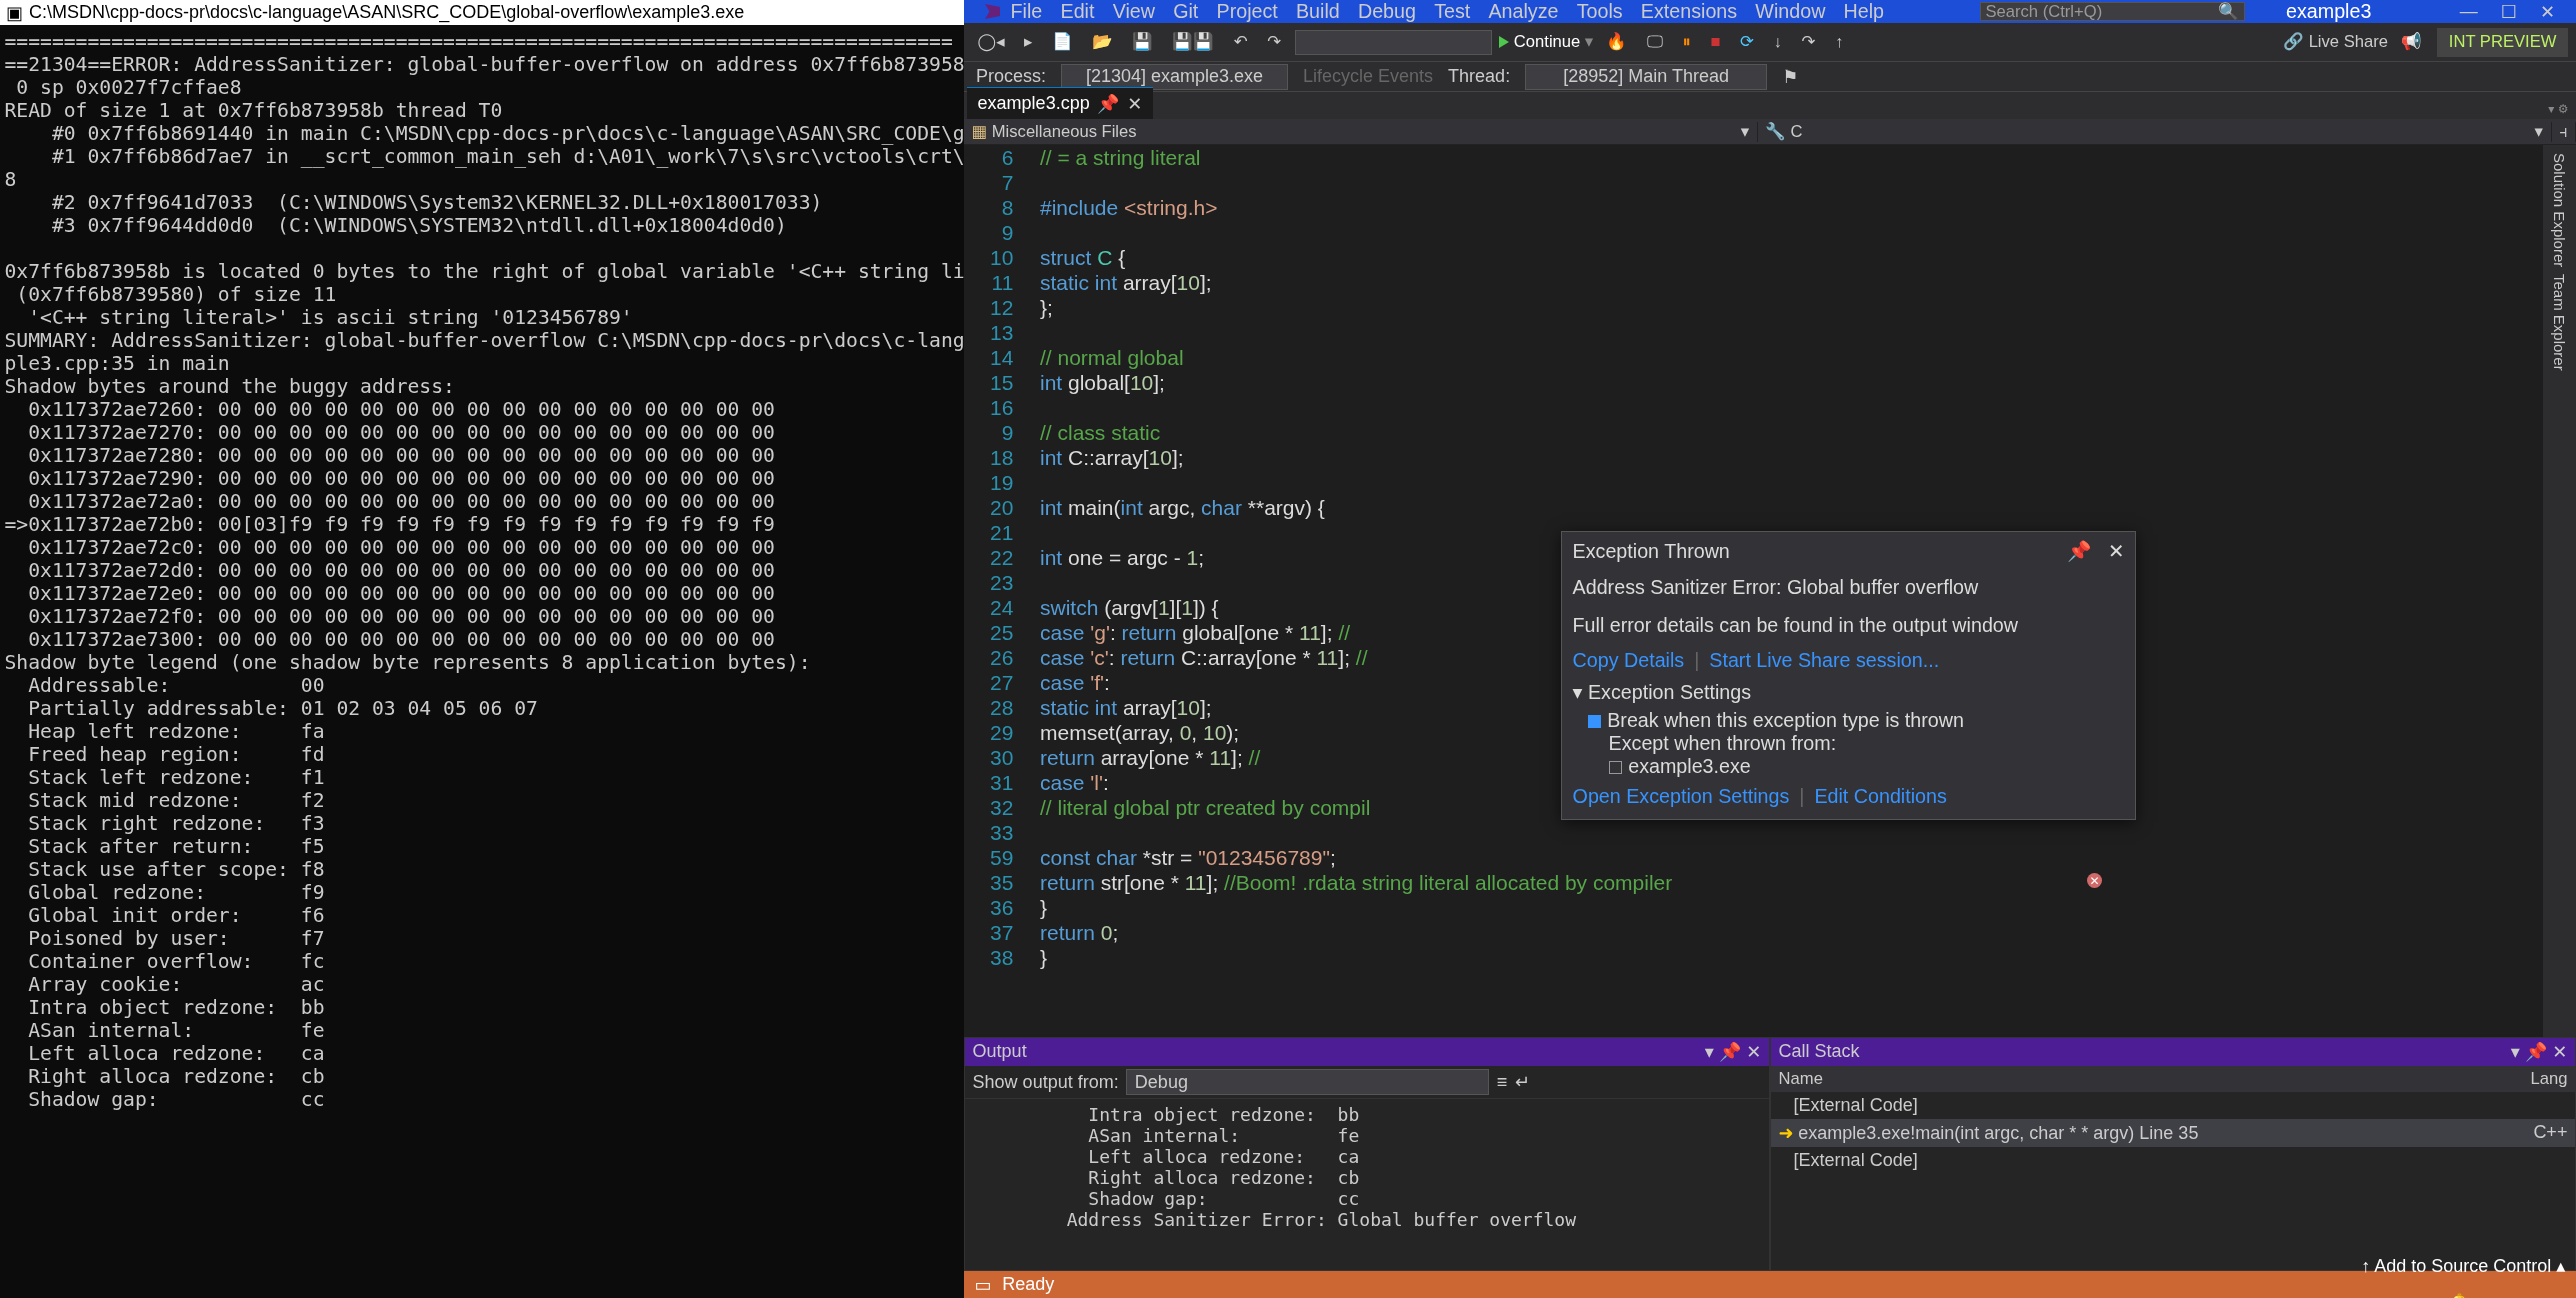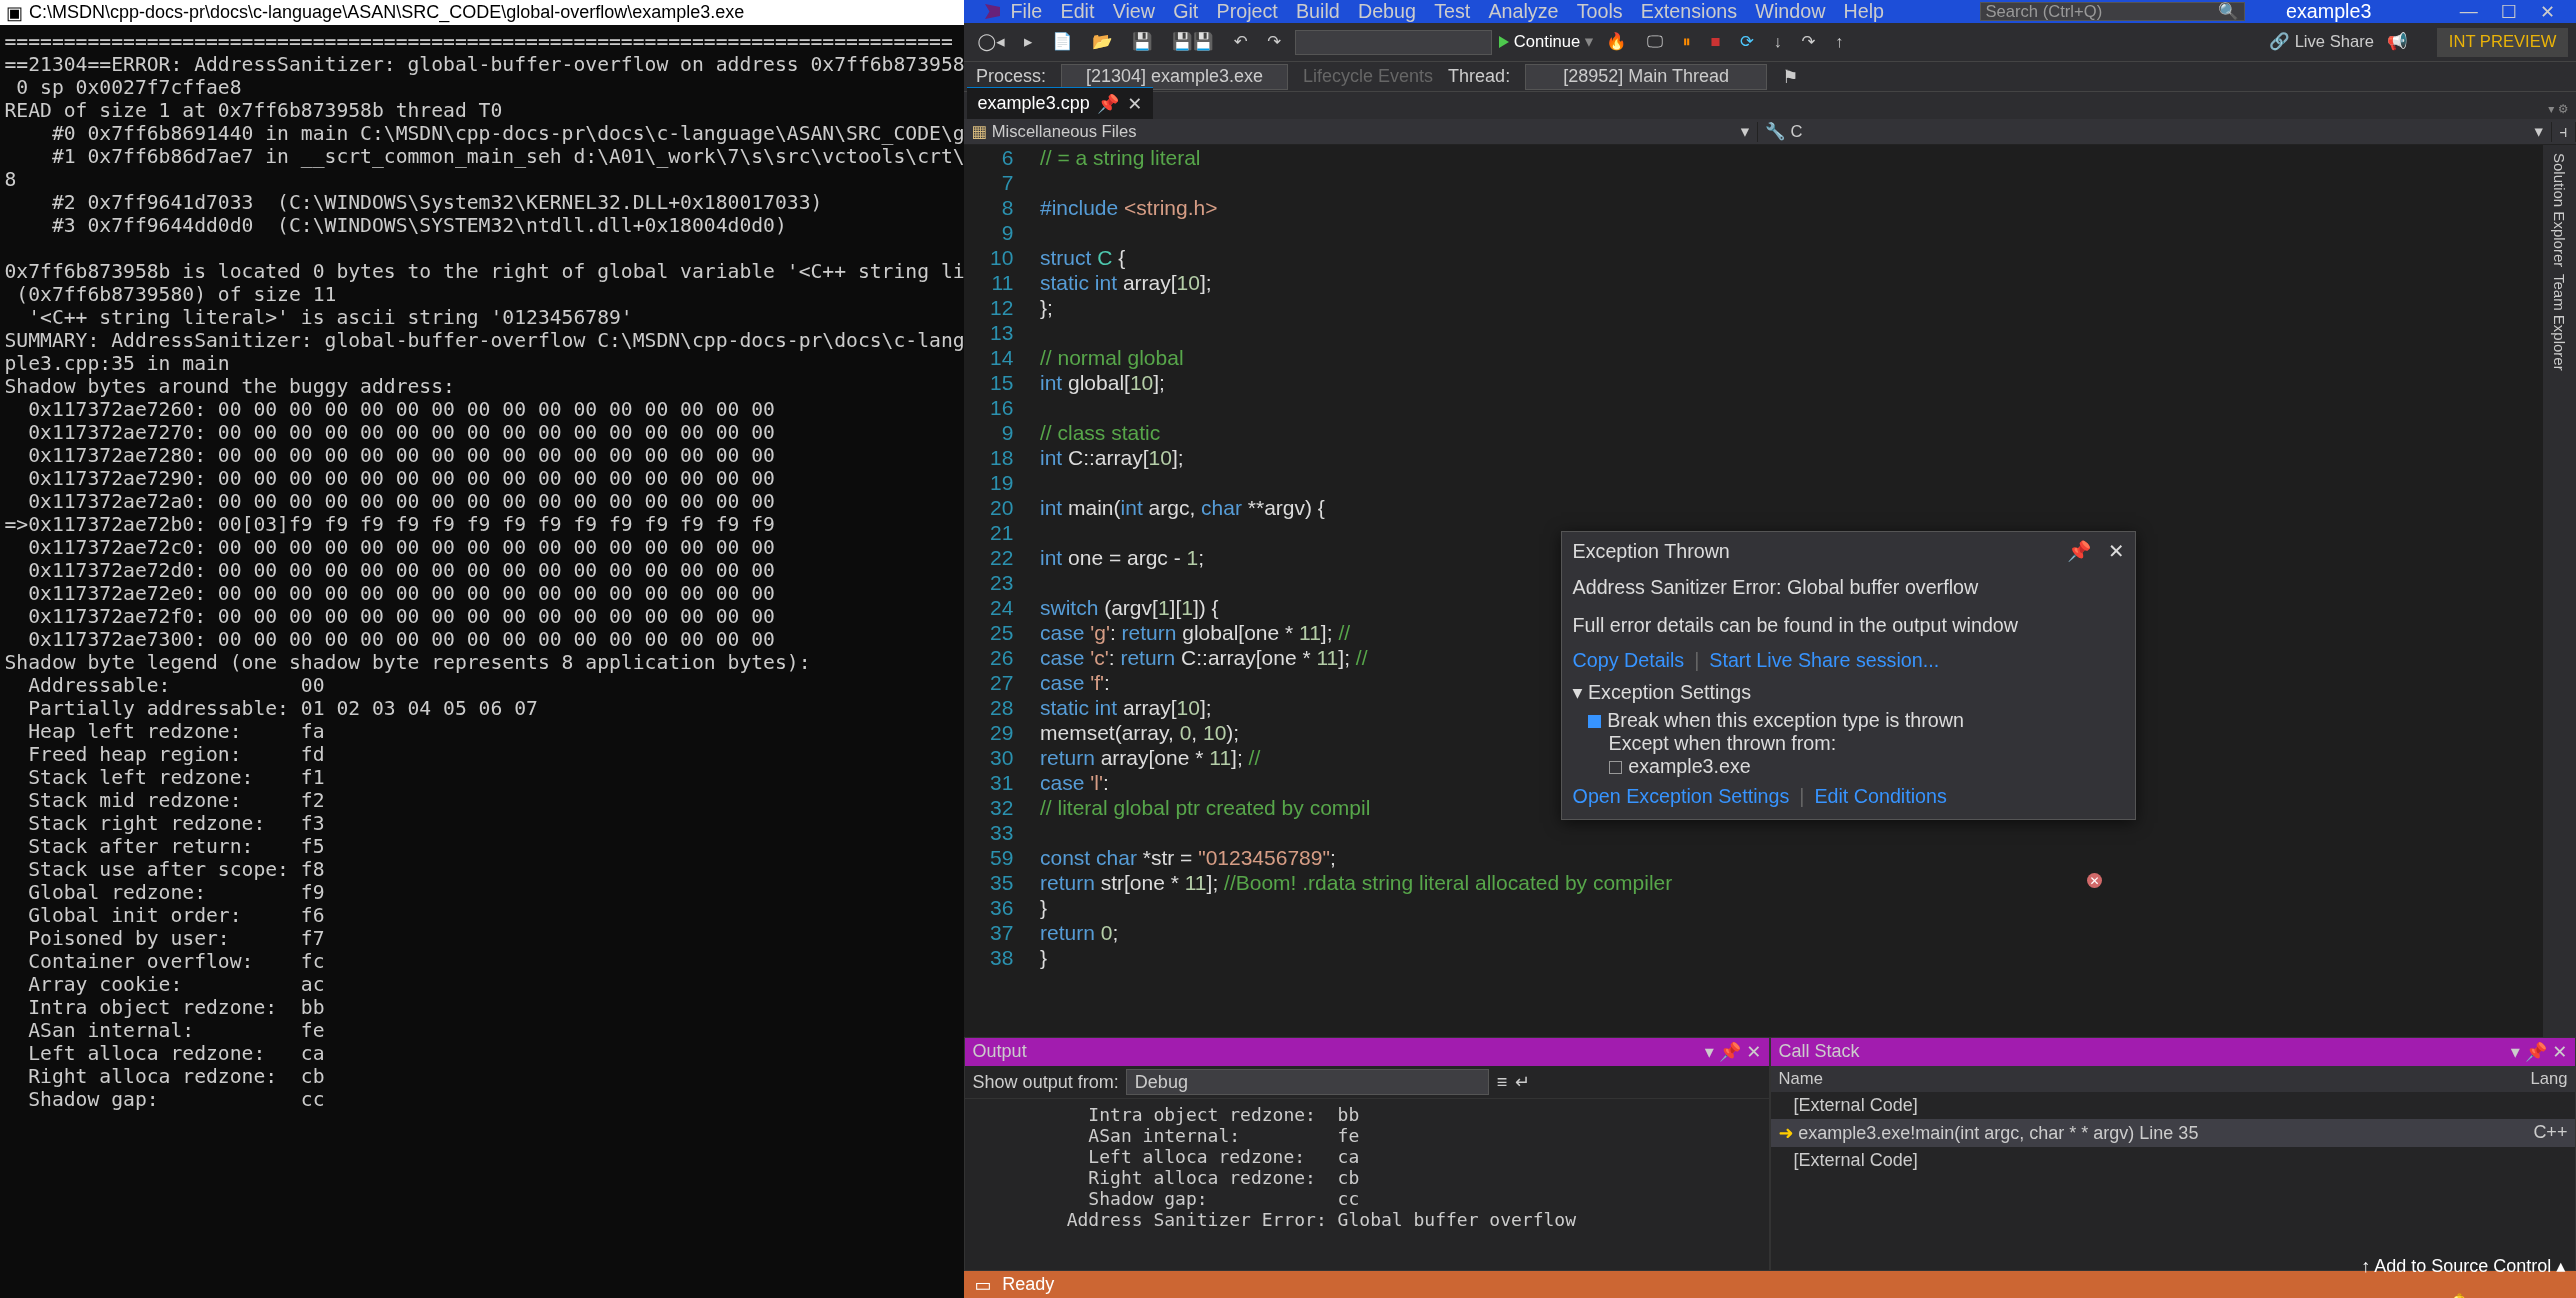--- a/index.html
+++ b/index.html
@@ -13,21 +13,21 @@
 .menu { display:flex; gap:3px; font-size:19.7px; color:#ccc;}
 .menu span { padding: 3px 7.6px; }
 .search { margin-left:auto; width:265px; height:19.7px; background:#3e3e42; border:0.8px solid #555; color:#999; font-size:16.6px; padding:0 4.5px; display:flex; align-items:center; justify-content:space-between;}
 .solname { color:#fff; font-size:19.7px; margin-left:38px;}
 .winbtns { margin-left:auto; display:flex; gap:23px; color:#ccc; font-size:18px;}
 .toolbar { height: 39px; background:#2d2d30; border-bottom:0.8px solid #444; display:flex; align-items:center; padding:0 7.6px; gap:7.6px; font-size:16.6px;}
 .toolbar .btn { padding:3px 6px; color:#ccc;}
 .continue { color:#fff; display:flex; align-items:center; gap:4.5px;}
 .continue .play { width:0;height:0;border-left:10.6px solid #4ec94e;border-top:6px solid transparent;border-bottom:6px solid transparent;}
 .liveshare { margin-left:auto; color:#ccc;}
-.intpreview { background:#444; color:#eab308; padding:4.5px 12px; margin-left:15px;text-align:center;}
+.intpreview { background:#444; color:#bef264; padding:4.5px 12px; margin-left:1px;text-align:center;}
 .debugbar { height: 30px; background:#2d2d30; border-bottom:0.8px solid #444; display:flex; align-items:center; padding:0 12px; gap:15px; font-size:18px;text-align:center;}
 .dropdown { background:#3e3e42; border:0.8px solid #555; padding:1.5px 7.6px; color:#ccc;}
 .tabrow { height: 27px; background:#2d2d30; display:flex; align-items:flex-end; padding-left:3px;}
 .tab { background:#1b1b1c; color:#fff; padding:4.5px 10.6px; font-size:18px; display:flex; align-items:center; gap:7.6px; border-top:0.8px solid #007acc;}
 .tab .pin { color:#888;} .tab .close { color:#ccc;}
 .navbar { height: 26px; background:#333337; border-bottom:0.8px solid #222; display:flex; align-items:center; font-size:16.6px;}
 .navbar .seg { padding:0 7.6px; border-right:0.8px solid #222; display:flex; align-items:center; gap:4.5px;}
 .editor-row { flex:1; display:flex; min-height:0;}
 .editor { flex:1; background:#1e1e1e; font-family:Consolas,monospace; font-size:21px; position:relative; overflow:hidden;}
 .gutter { position:absolute; left:0; top:0; width:60px; color:#2b91af; text-align:right; padding-right:10.6px; line-height:25px;}
@@ -40,21 +40,21 @@
 .exc-body { padding: 6px 10.6px 10.6px;}
 .exc-body a { color:#3794ff; text-decoration:none;}
 .exc-body .sep { color:#666; margin:0 4.5px;}
 .chk { width:13.6px; height:13.6px; display:inline-block; border:0.8px solid #999; margin-right:6px; vertical-align:middle;}
 .chk.on { background:#3794ff; border-color:#3794ff;}
 .err-dot { position:absolute; width:15px; height:15px; background:#d16969; border-radius:50%; color:#fff; font-size:12px; display:flex; align-items:center; justify-content:center;}
 .statusline { height:21px; background:#2d2d30; border-top:0.8px solid #444; display:flex; align-items:center; font-size:16.6px; padding:0 7.6px; gap:15px;}
 .statusline .right { margin-left:auto; display:flex; gap:15px;}
 .bottom-row { height:234px; display:flex;}
 .panel { background:#252526; border:0.8px solid #333; display:flex; flex-direction:column;}
-.panel-title { background:#a21caf; padding:3px 7.6px; font-size:18px; color:#ccc; display:flex; justify-content:space-between;}
+.panel-title { background:#4c1d95; padding:3px 7.6px; font-size:18px; color:#ccc; display:flex; justify-content:space-between;}
 .output-body { flex:1; font-family:Consolas,monospace; font-size:18px; color:#ccc; padding:4.5px 15px; white-space:pre;}
 .outbar { display:flex; align-items:center; gap:7.6px; padding:3px 7.6px; font-size:18px; border-bottom:0.8px solid #333;}
 .callstack { flex:1;}
 .cs-header { display:flex; background:#333337; font-size:16.6px; padding:3px 7.6px;}
 .cs-row { display:flex; font-size:18px; padding:3px 7.6px;}
 .cs-name { flex:1;} .cs-lang { width:60px; text-align:right;}
 .bottombar { height:27px; background:#cc6633; color:#fff; display:flex; align-items:center; padding:0 10.6px; font-size:18px;}
 .bottombar .right { margin-left:auto; display:flex; gap:15px; align-items:center;flex-direction:column;}
 </style>
 </head>

